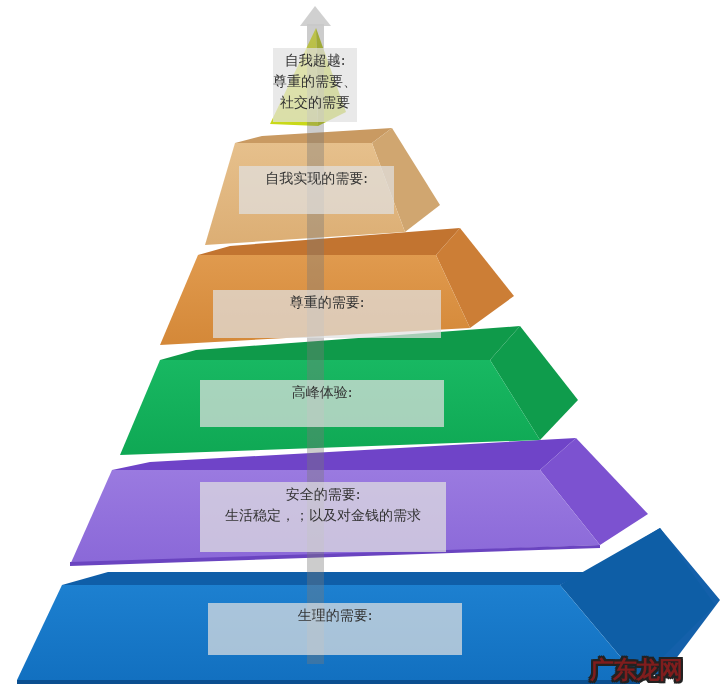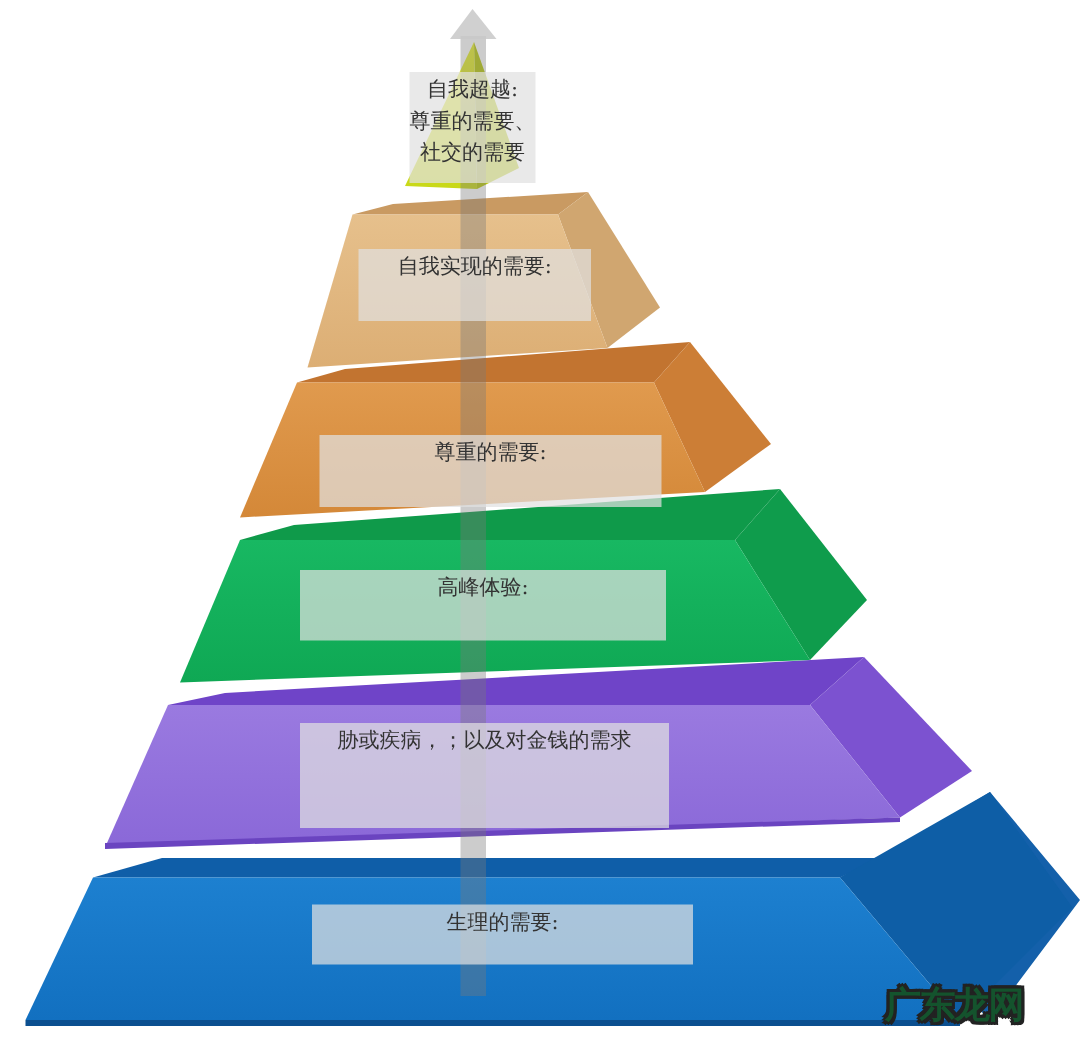--- a/index.html
+++ b/index.html
@@ -35,21 +35,21 @@
       display: block;
       white-space: nowrap;
     }
     .watermark {
       position: absolute;
       left: 590px;
       top: 654px;
       font-family: "DejaVu Sans", "Liberation Sans", sans-serif;
       font-size: 24px;
       font-weight: bold;
-      color: #14532d;
+      color: #7f1d1d;
       letter-spacing: -1px;
       text-shadow:
         -2px -2px 0 #222, 2px -2px 0 #222, -2px 2px 0 #222, 2px 2px 0 #222,
         0 -2px 0 #222, 0 2px 0 #222, -2px 0 0 #222, 2px 0 0 #222;
     }
   </style>
 </head>
 <body>
 
 <svg id="pyramid" viewBox="0 0 720 700" xmlns="http://www.w3.org/2000/svg">
@@ -136,20 +136,21 @@
 
 <div class="label-box" style="left:213px; top:279px; width:228px; height:48px;margin-top:11px;">
   <span>尊重的需要:</span>
 </div>
 
 <div class="label-box" style="left:200px; top:380px; width:244px; height:47px;">
   <span>高峰体验:</span>
 </div>
 
 <div class="label-box" style="left:200px; top:482px; width:246px; height:70px;">
-  <span>胁或疾病，；以及对金钱的需求</span>
+  <span>安全的需要:</span>
+  <span>生活稳定，；以及对金钱的需求</span>
 </div>
 
-<div class="label-box" style="left:208px; top:603px; width:254px; height:40px;">
+<div class="label-box" style="left:208px; top:603px; width:254px; height:52px;">
   <span>生理的需要:</span>
 </div>
 
 <div class="watermark">广东龙网</div>
 
 </body></html>

